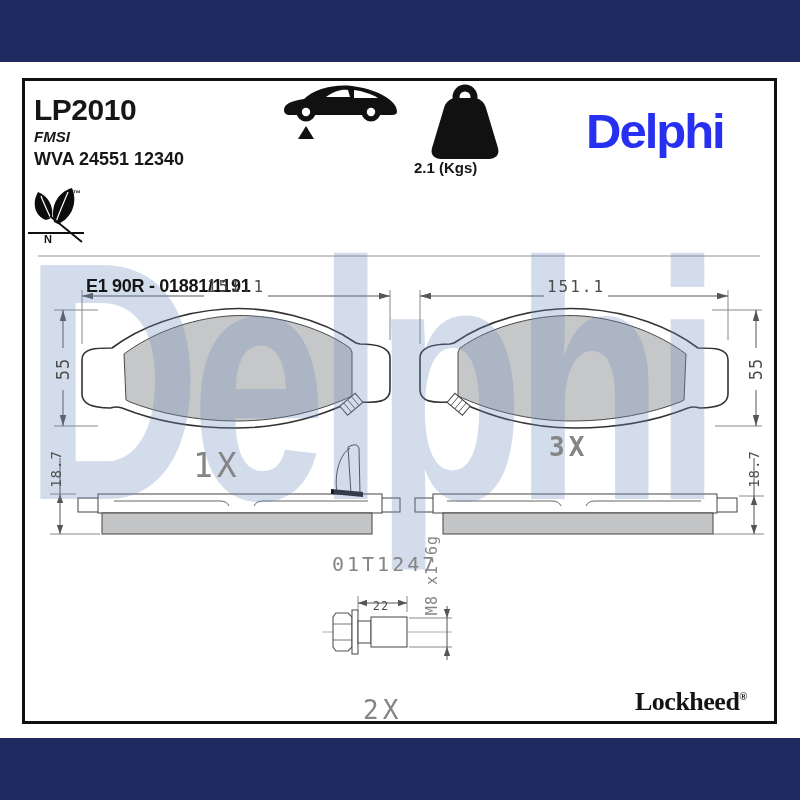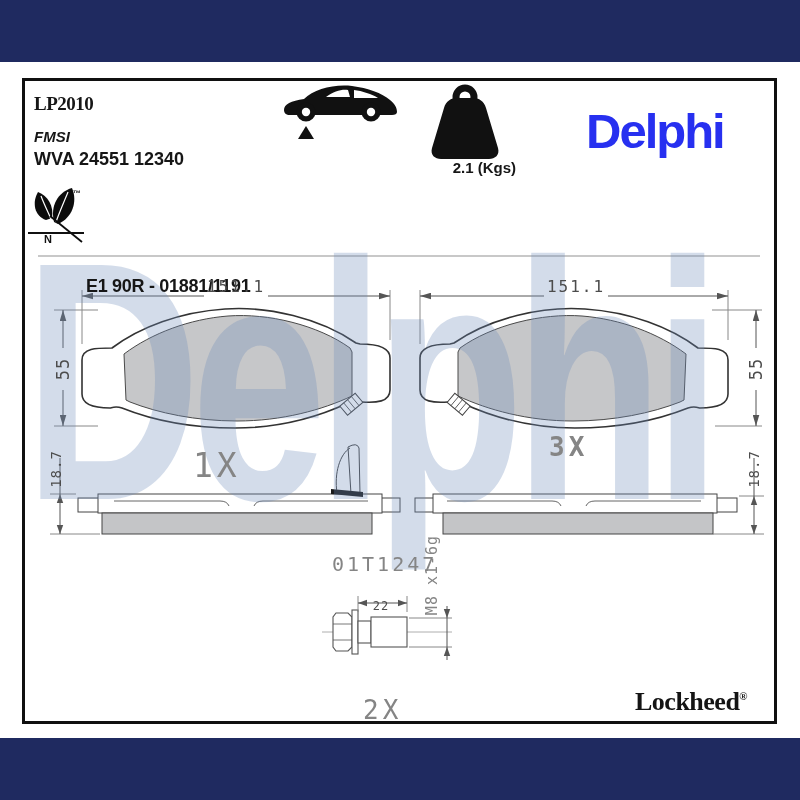--- a/index.html
+++ b/index.html
@@ -10,24 +10,24 @@
   
   .bar{left:0;width:800px;background:#1f2a60;z-index:1;}
   #bar-top{top:0;height:62px;}
   #bar-bottom{top:738px;height:62px;}
 
   
   #frame{left:22px;top:78px;width:749px;height:640px;border:3px solid #101010;
          background:transparent;z-index:6;pointer-events:none;}
 
   
-  #product-code{left:34px;top:93px;font-size:19px;font-weight:800;color:#161616;letter-spacing:-.5px;z-index:4;font-family:Liberation Serif, serif;}
+  #product-code{left:34px;top:93px;font-size:30px;font-weight:800;color:#161616;letter-spacing:-.5px;z-index:4;}
   #fmsi{left:34px;top:128px;font-size:15px;font-weight:700;color:#161616;z-index:4;font-style:italic;}
   #wva{left:34px;top:149px;font-size:18px;font-weight:700;color:#161616;z-index:4;}
-  #weight-value{left:414px;top:159px;width:102px;text-align:right;font-size:15px;font-weight:700;color:#161616;z-index:4;}
+  #weight-value{left:414px;top:159px;width:102px;text-align:left;font-size:15px;font-weight:700;color:#161616;z-index:4;}
   #delphi-logo{left:586px;top:103px;font-size:49px;font-weight:800;color:#2730f0;letter-spacing:-2px;z-index:4;}
   #approval{left:86px;top:228px;font-size:18px;font-weight:700;color:#161616;letter-spacing:-.3px;z-index:4;margin-top:48px;}
   #eco-n{left:44px;top:233px;font-size:11px;font-weight:700;color:#111;z-index:4;}
   #eco-tm{left:73px;top:189px;font-size:8px;font-weight:700;color:#111;z-index:4;}
   #divider{left:38px;top:255px;width:722px;height:2px;background:#c8c8c8;z-index:2;}
 
   
   #watermark{left:24px;top:245px;z-index:3;font-size:340px;font-weight:800;line-height:.8;
              color:rgba(110,140,185,.30);letter-spacing:-14px;transform:scaleX(.72);
              transform-origin:0 0;white-space:nowrap;pointer-events:none;}

